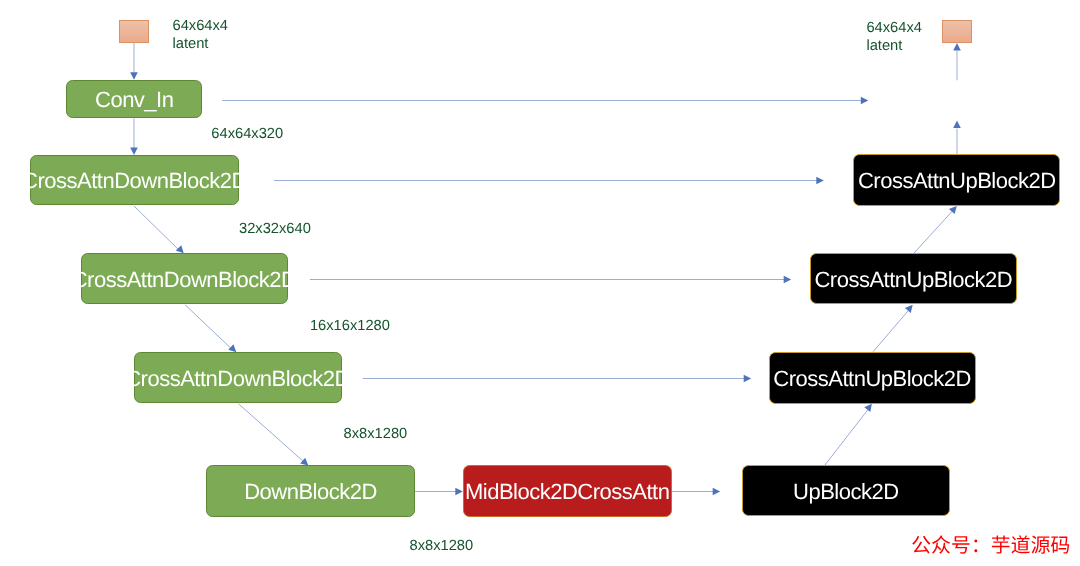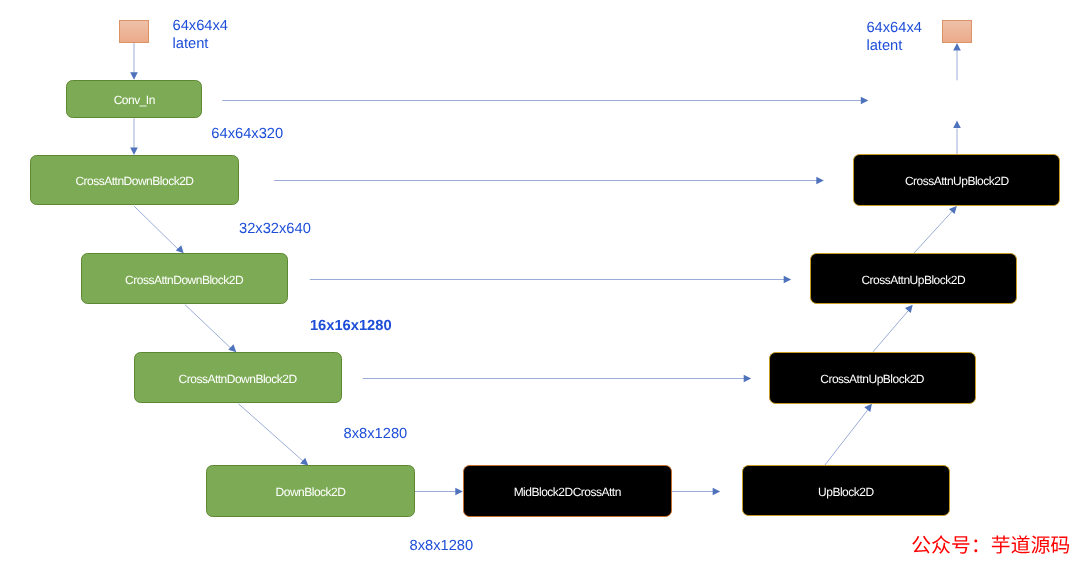--- a/index.html
+++ b/index.html
@@ -22,39 +22,39 @@
     height: 566px;
     background: #ffffff;
   }
   .node {
     position: absolute;
     box-sizing: border-box;
     display: flex;
     align-items: center;
     justify-content: center;
     color: #ffffff;
-    font-size: 12px;
+    font-size: 22px;
     letter-spacing: -0.5px;
     line-height: 1;
     white-space: nowrap;
     border-radius: 6.5px;
   }
   .node > span { display:block; transform: translateY(1px); }
   .node.green  { background: #7DAB55; border: 1px solid #5D8733; }
   .node.yellow { background: #000000; border: 1px solid #C99B23; }
-  .node.orange { background: #000000; border: 1px solid #C76E2C; text-align: right; }
+  .node.orange { background: #b91c1c; border: 1px solid #C76E2C; text-align: right; }
   .latent {
     position: absolute;
     box-sizing: border-box;
     background: linear-gradient(180deg, #EEC0A9 0%, #ECAA89 100%);
     border: 1px solid #DB9264;
   }
   .label {
     position: absolute;
-    color: #1d4ed8;
+    color: #14532d;
     font-size: 14.7px;
     line-height: 18px;
     white-space: pre;
   }
   .wm {
     position: absolute;
     overflow: visible;
   }
   #arrows {
     position: absolute;
@@ -151,21 +151,21 @@
   <div class="node yellow" style="left:853.1px; top:154.3px; width:207.4px; height:51.3px;">
     <span>CrossAttnUpBlock2D</span>
   </div>
 
   <div class="label" style="left:172.5px; top:16.8px;"><span>64x64x4</span><br><span>latent</span></div>
 
   <div class="label" style="left:866.4px; top:19.3px;"><span>64x64x4</span><br><span>latent</span></div>
 
   <div class="label" style="left:211.3px; top:124.8px;">64x64x320</div>
   <div class="label" style="left:239px; top:220.2px;">32x32x640</div>
-  <div class="label" style="left:309.9px; top:316.9px;font-weight:bold;">16x16x1280</div>
+  <div class="label" style="left:309.9px; top:316.9px;">16x16x1280</div>
   <div class="label" style="left:343.6px; top:424.5px;">8x8x1280</div>
   <div class="label" style="left:409.5px; top:537.4px;">8x8x1280</div>
 
   <svg class="wm" width="158" height="24" viewBox="0 0 8000 1000" style="left:910.6px; top:536.0px; width:159.5px; height:19.9px;">
     <title>公众号：芋道源码</title>
     <g fill="#FF0000" transform="translate(0, 810) scale(1, -1)">
       <path transform="translate(0,0)" d="M324 811C265 661 164 517 51 428C71 416 105 389 120 374C231 473 337 625 404 789ZM665 819 592 789C668 638 796 470 901 374C916 394 944 423 964 438C860 521 732 681 665 819ZM161 -14C199 0 253 4 781 39C808 -2 831 -41 848 -73L922 -33C872 58 769 199 681 306L611 274C651 224 694 166 734 109L266 82C366 198 464 348 547 500L465 535C385 369 263 194 223 149C186 102 159 72 132 65C143 43 157 3 161 -14Z"></path>
       <path transform="translate(1000,0)" d="M277 481C251 254 187 78 49 -26C68 -37 101 -61 114 -73C204 4 265 109 305 242C365 190 427 128 459 85L512 141C473 188 395 260 325 315C336 364 345 417 352 473ZM638 476C615 243 554 70 411 -32C430 -43 463 -67 476 -80C567 -6 627 94 665 222C710 113 785 -4 897 -70C909 -50 932 -19 949 -4C810 66 730 216 694 338C702 379 708 422 713 468ZM494 846C411 674 245 547 47 482C67 464 89 434 101 413C265 476 406 578 503 711C598 580 748 470 908 419C920 440 943 471 960 486C790 532 626 644 540 768L566 816Z"></path>
       <path transform="translate(2000,0)" d="M260 732H736V596H260ZM185 799V530H815V799ZM63 440V371H269C249 309 224 240 203 191H727C708 75 688 19 663 -1C651 -9 639 -10 615 -10C587 -10 514 -9 444 -2C458 -23 468 -52 470 -74C539 -78 605 -79 639 -77C678 -76 702 -70 726 -50C763 -18 788 57 812 225C814 236 816 259 816 259H315L352 371H933V440Z"></path>
       <path transform="translate(3000,0)" d="M250 486C290 486 326 515 326 560C326 606 290 636 250 636C210 636 174 606 174 560C174 515 210 486 250 486ZM250 -4C290 -4 326 26 326 71C326 117 290 146 250 146C210 146 174 117 174 71C174 26 210 -4 250 -4Z"></path>

